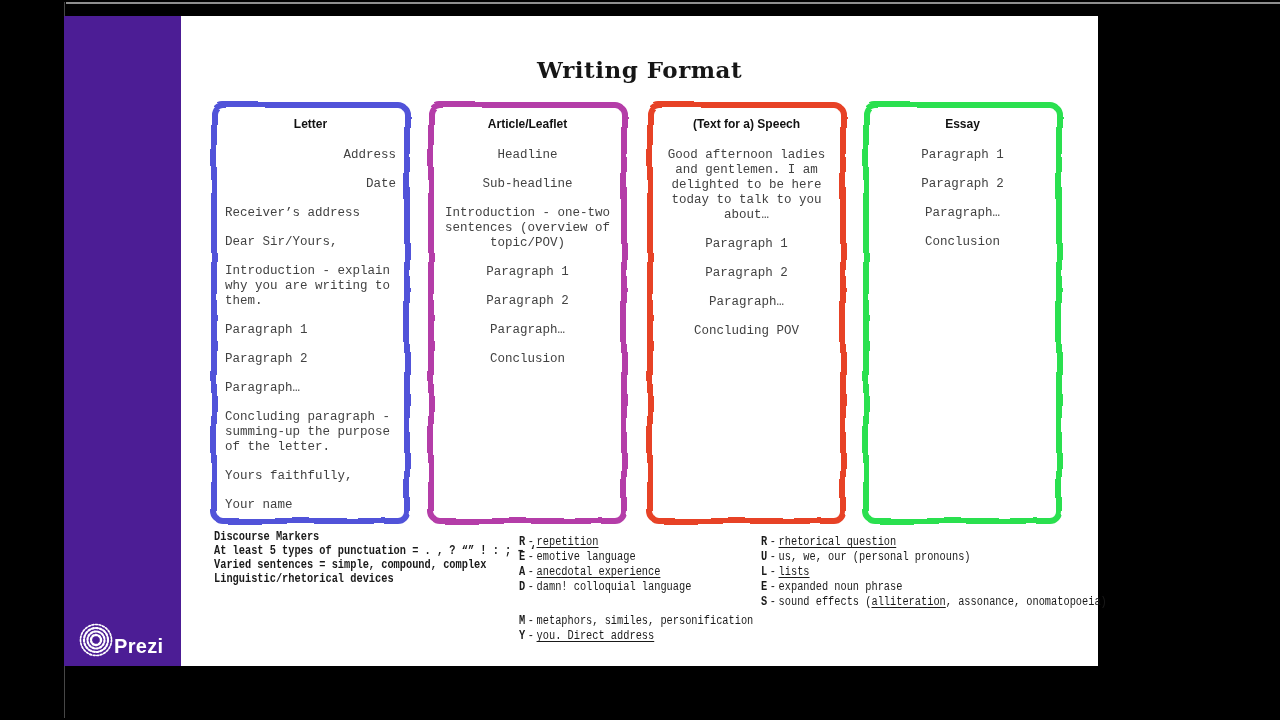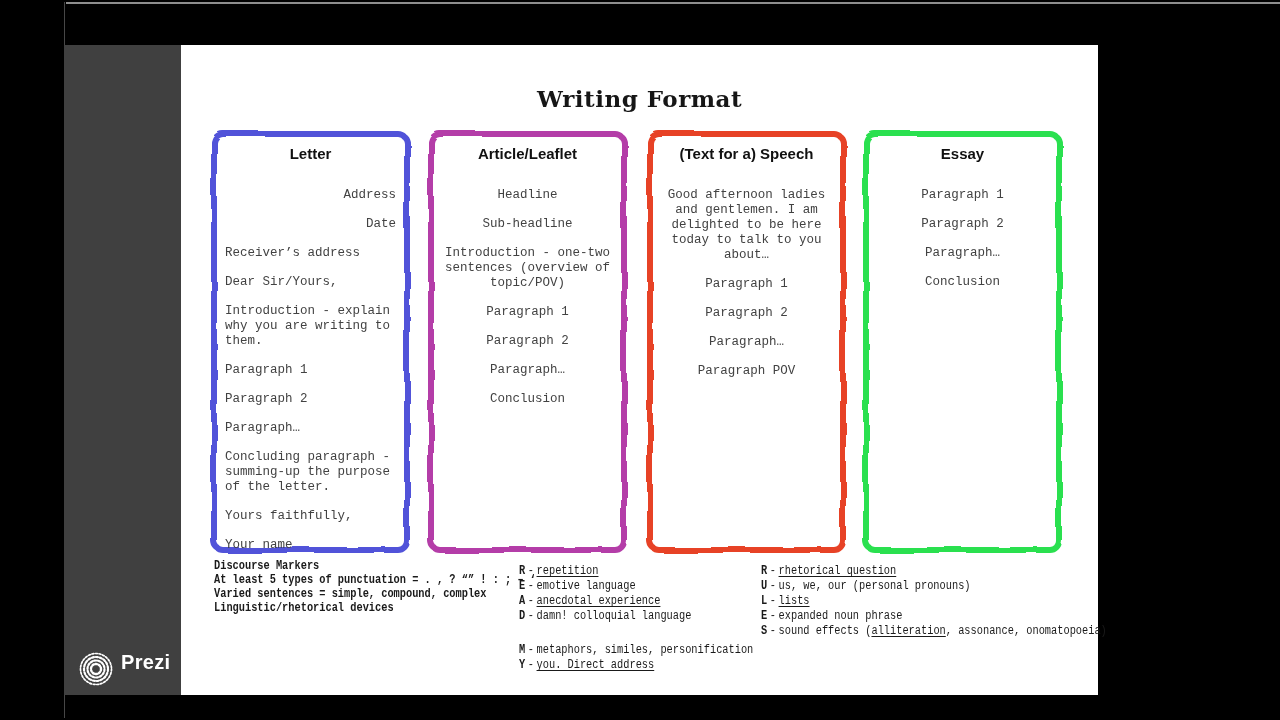--- a/index.html
+++ b/index.html
@@ -3,58 +3,58 @@
 <meta charset="utf-8">
 <style>
   html,body{margin:0;padding:0;}
   body{
     width:1280px;height:720px;position:relative;overflow:hidden;
     background:#000;font-family:"Liberation Sans",sans-serif;
   }
   .top-line{position:absolute;left:66px;top:2px;width:1214px;height:2px;background:#8e8e8e;}
   .side-line{position:absolute;left:64px;top:2px;width:1px;height:716px;background:#474747;}
 
-  .stage{position:absolute;left:64px;top:45px;width:920px;height:650px;background:#404040;}
+  .stage{position:absolute;left:64px;top:16px;width:920px;height:650px;background:#4c1d95;}
   .canvas{position:absolute;left:117px;top:0;width:917px;height:650px;background:#ffffff;}
 
   .title{
     position:absolute;top:40px;left:0;right:0;text-align:center;
     font-family:"DejaVu Serif",serif;font-weight:bold;font-size:23px;color:#161616;
     letter-spacing:0.5px;
   }
 
   .box{position:absolute;top:86px;width:199px;height:422px;}
   .frame{position:absolute;inset:0;border:6px solid #000;border-radius:12px;filter:url(#squiggle);}
   .box--letter  .frame{border-color:#5153d9;}
   .box--article .frame{border-color:#b43da8;}
   .box--speech  .frame{border-color:#e74328;}
   .box--essay   .frame{border-color:#2ae04f;}
 
   .content{position:absolute;left:14px;right:14px;top:9px;color:#424242;
     font-size:12.5px;line-height:15px;}
-  .box-title{font-weight:bold;font-size:15px;line-height:17px;color:#111;
-    text-align:center;margin:5px 0 26px;}
+  .box-title{font-weight:bold;font-size:12px;line-height:17px;color:#111;
+    text-align:center;margin:5px 0 15px;}
   .it{margin:0 0 14px;font-family:Liberation Mono, monospace;}
   .center{text-align:center;}
   .right{text-align:right;}
   .bold{font-weight:bold;color:#111;}
 
   .notes{position:absolute;inset:0;color:#1a1a1a;
     font-family:Liberation Mono, monospace;font-size:12px;line-height:15px;}
   .condense{transform:scaleX(0.86);transform-origin:0 0;}
   .discourse{position:absolute;left:33px;top:514px;font-weight:bold;line-height:14px;white-space:nowrap;}
   .col-read {position:absolute;left:338px;top:519px;}
   .col-my   {position:absolute;left:338px;top:598px;}
   .col-rules{position:absolute;left:580px;top:519px;}
   .mn{white-space:nowrap;}
   .mn-letter{font-weight:bold;}
   .sep{margin:0 3px;}
   .u{text-decoration:underline;text-underline-offset:2px;}
 
-  .logo{position:absolute;left:14px;top:606px;display:flex;align-items:flex-start;gap:7px;cursor:pointer;}
+  .logo{position:absolute;left:14px;top:606px;display:flex;align-items:flex-end;cursor:pointer;}
   .logo-text{font-weight:bold;font-size:20px;color:#ffffff;letter-spacing:0.3px;}
 </style>
 </head>
 <body>
 
 <svg width="0" height="0" style="position:absolute" aria-hidden="true">
   <filter id="squiggle" x="-6%" y="-6%" width="112%" height="112%">
     <feTurbulence type="fractalNoise" baseFrequency="0.018 0.028" numOctaves="2" seed="7" result="n"></feTurbulence>
     <feDisplacementMap in="SourceGraphic" in2="n" scale="5"></feDisplacementMap>
   </filter>
@@ -102,21 +102,21 @@
       </div>
 
       <div class="box box--speech" style="left:466px;">
         <div class="frame"></div>
         <div class="content center">
           <div class="box-title">(Text for a) Speech</div>
           <p class="it">Good afternoon ladies and gentlemen.  I am delighted to be here today to talk to you about…</p>
           <p class="it">Paragraph 1</p>
           <p class="it">Paragraph 2</p>
           <p class="it">Paragraph…</p>
-          <p class="it">Paragraph POV</p>
+          <p class="it">Concluding POV</p>
         </div>
       </div>
 
       <div class="box box--essay" style="left:682px;">
         <div class="frame"></div>
         <div class="content center">
           <div class="box-title">Essay</div>
           <p class="it">Paragraph 1</p>
           <p class="it">Paragraph 2</p>
           <p class="it">Paragraph…</p>

